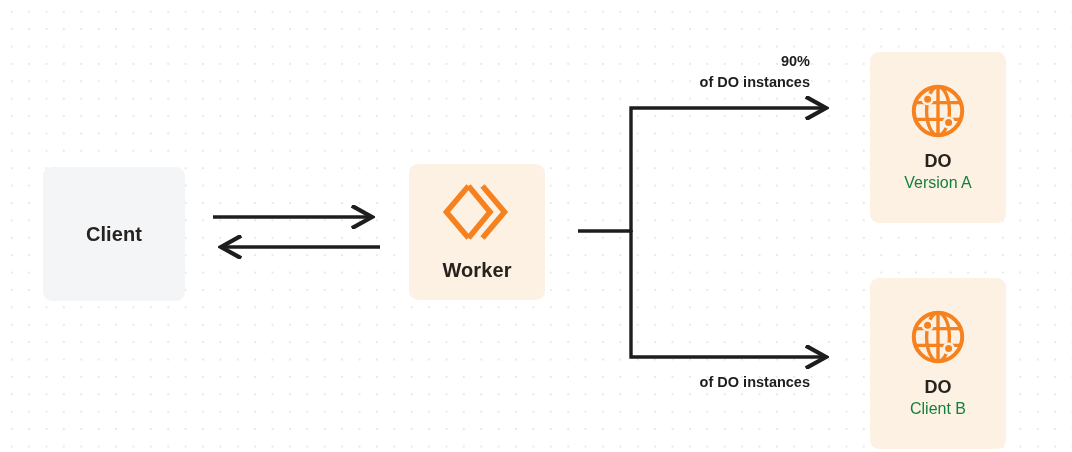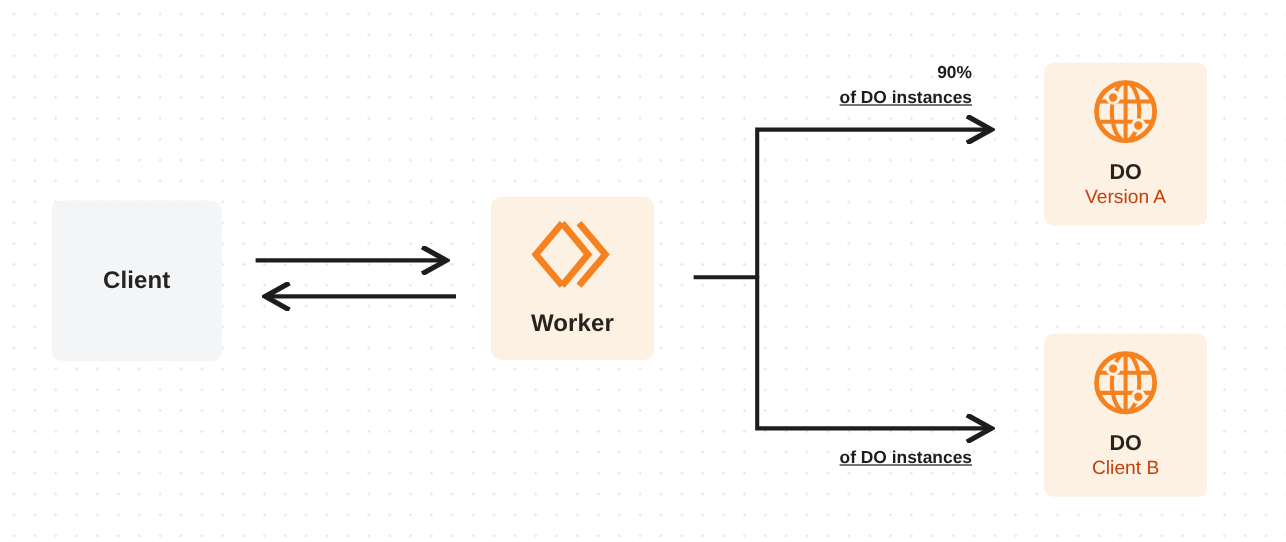--- a/index.html
+++ b/index.html
@@ -56,36 +56,36 @@
     font-size: 20px;
     font-weight: bold;
     color: #26231f;
     margin-top: 18px;
     letter-spacing: 0.1px;
   }
   
   .node-do {
     left: 870px;
     width: 136px;
-    height: 136px;
+    height: 171px;
     background: #fdf1e4;
   }
   #node-do-a { top: 52px; }
   #node-do-b { top: 278px; }
   .node-do .node-title {
     font-size: 18px;
     font-weight: bold;
     color: #26231f;
     margin-top: 12px;
     line-height: 1.15;
   }
   .node-do .node-sub {
     font-size: 16px;
     font-weight: normal;
-    color: #c2410c;
+    color: #15803d;
     margin-top: 2px;
     line-height: 1.15;
   }
   .icon-wrap {
     display: block;
     line-height: 0;
   }
   
   #connectors {
     position: absolute;
@@ -109,21 +109,21 @@
     left: 630px;
     top: 51px;
     width: 180px;
   }
   #label-bottom {
     left: 630px;
     top: 372px;
     width: 180px;
   }
   .edge-label .lbl-line1 { display: block; }
-  .edge-label .lbl-line2 { display: block; text-decoration: underline; }
+  .edge-label .lbl-line2 { display: block; }
 </style>
 </head>
 <body>
 
 <div id="canvas">
 
   <svg id="connectors" viewBox="0 0 1072 452" width="1072" height="452" xmlns="http://www.w3.org/2000/svg">
     <defs>
       <marker id="arrow-right" viewBox="0 0 12 12" refX="10.5" refY="6" markerWidth="7.2" markerHeight="7.2" orient="auto-start-reverse" markerUnits="strokeWidth">
         <path d="M 1.5 1 L 10.5 6 L 1.5 11" fill="none" stroke="#1d1d1d" stroke-width="2.1" stroke-linecap="square" stroke-linejoin="miter"></path>

